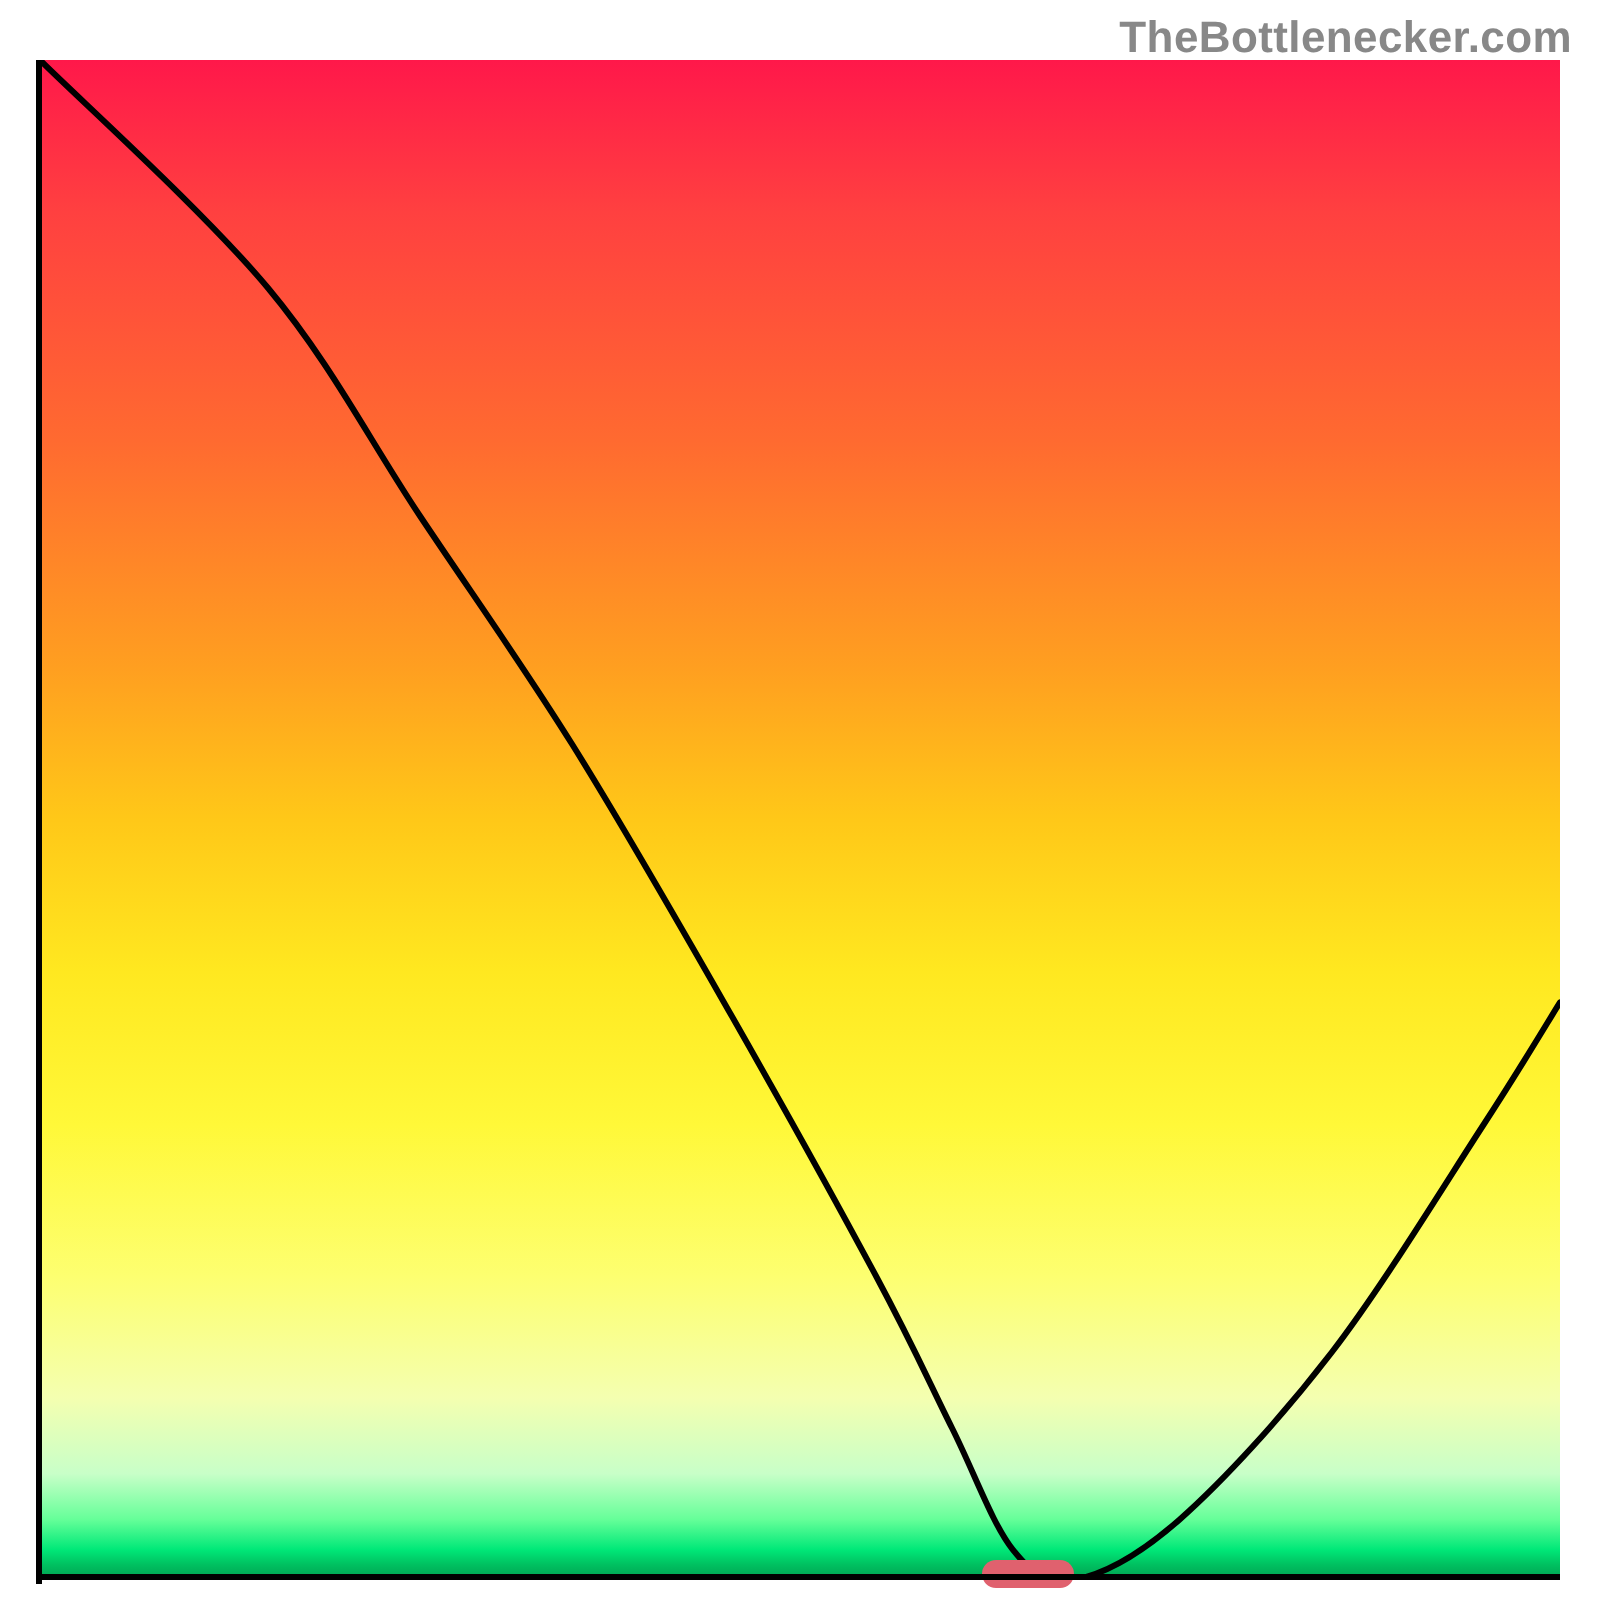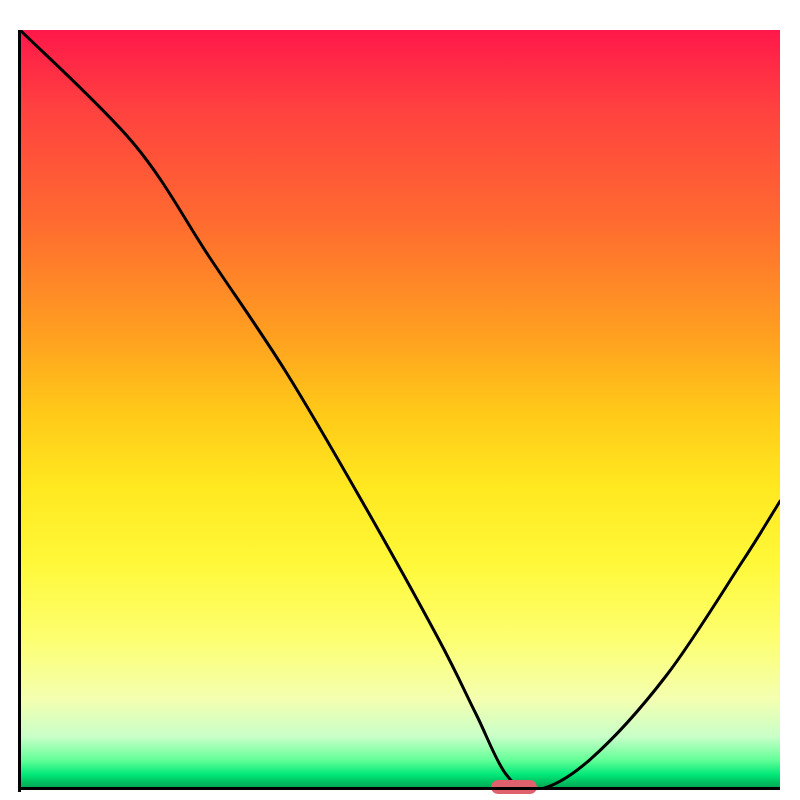--- a/index.html
+++ b/index.html
@@ -84,20 +84,21 @@
     stroke-width: 3;
     stroke-linecap: round;
     stroke-linejoin: round;
   }
 </style>
 </head>
 <body>
 
 <div class="chart-container">
 
+  <div class="watermark">TheBottlenecker.com</div>
 
   <div class="plot-area"></div>
 
   <svg class="curve" viewBox="0 0 760 760" preserveAspectRatio="none">
     <path id="curve-path" d="M 0 0 C 19 19, 82.33333333333333 76, 114 114 C 145.66666666666666 152, 164.66666666666666 190, 190 228 C 215.33333333333334 266, 240.66666666666666 301.4666666666666, 266 341.99999999999994 C 291.3333333333333 382.5333333333333, 316.66666666666663 426.8666666666667, 342 471.2 C 367.33333333333337 515.5333333333333, 399.00000000000006 572.5333333333333, 418.00000000000006 608 C 437.00000000000006 643.4666666666667, 444.6 661.2, 456 684 C 467.4 706.8, 476.2666666666667 732.1333333333333, 486.40000000000003 744.8 C 496.53333333333336 757.4666666666666, 502.86666666666673 762.5333333333333, 516.8000000000001 760 C 530.7333333333333 757.4666666666667, 548.4666666666667 748.6, 570 729.6 C 591.5333333333333 710.6, 620.6666666666666 678.9333333333334, 646 646 C 671.3333333333334 613.0666666666666, 703 561.1333333333333, 722 532 C 741 502.8666666666667, 753.6666666666666 481.3333333333333, 760 471.2"></path>
   </svg>
 
   <div id="min-marker" class="marker" style="left: 491.2px; width: 45.6px; top: 780px;"></div>
 
   <div class="axis-line x-axis"></div>

